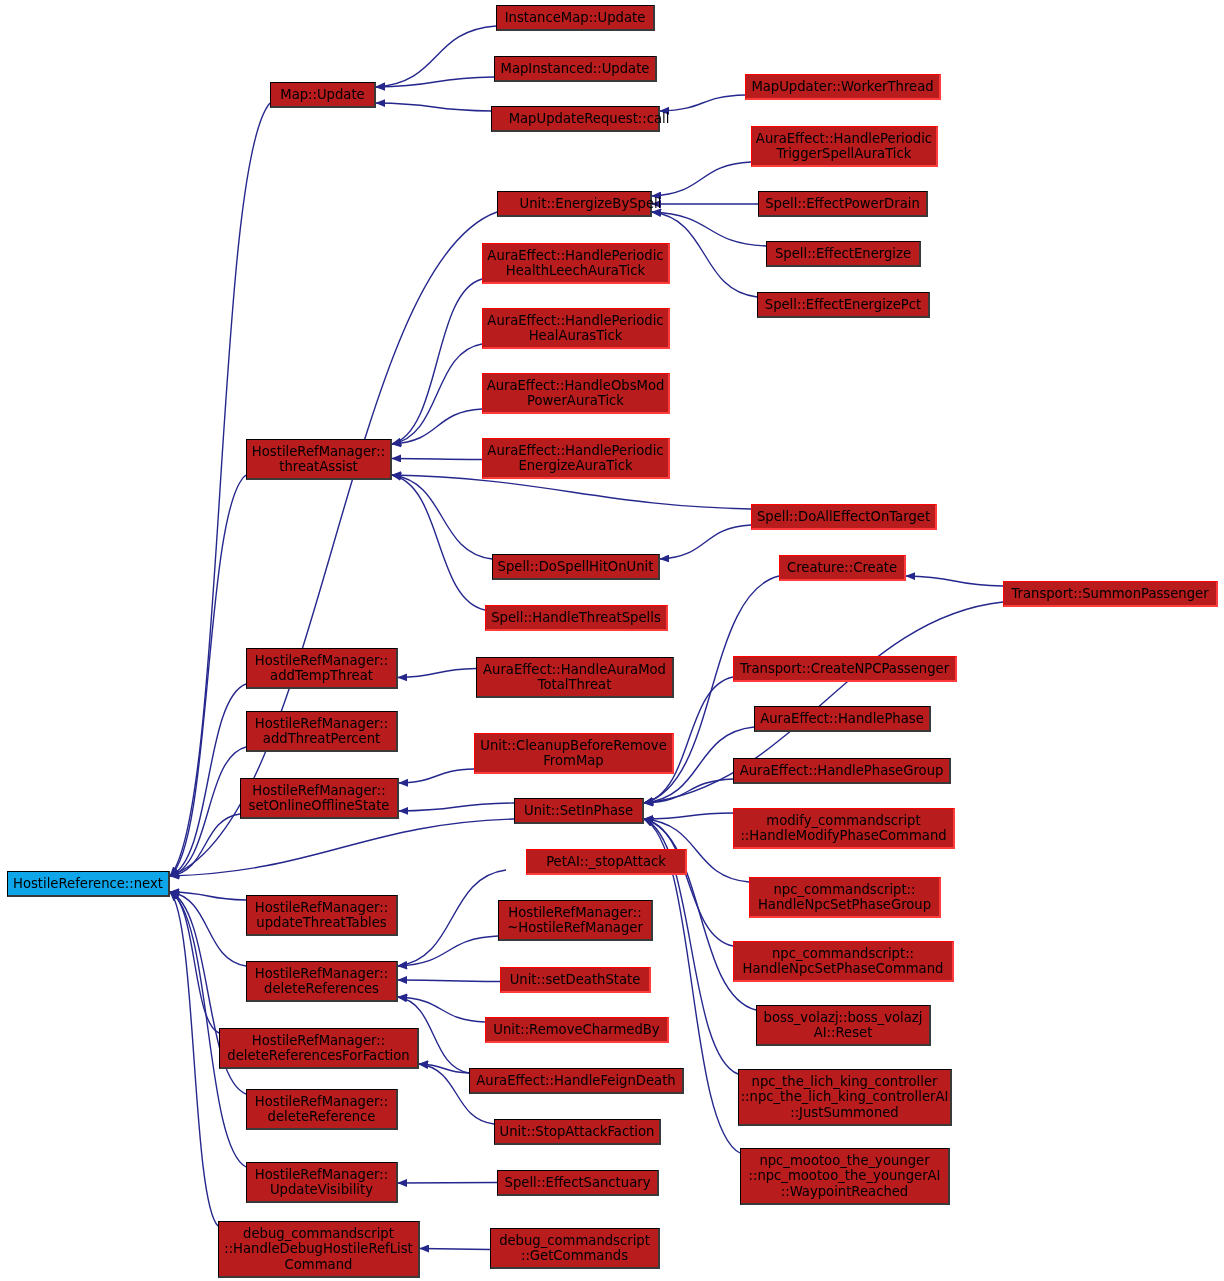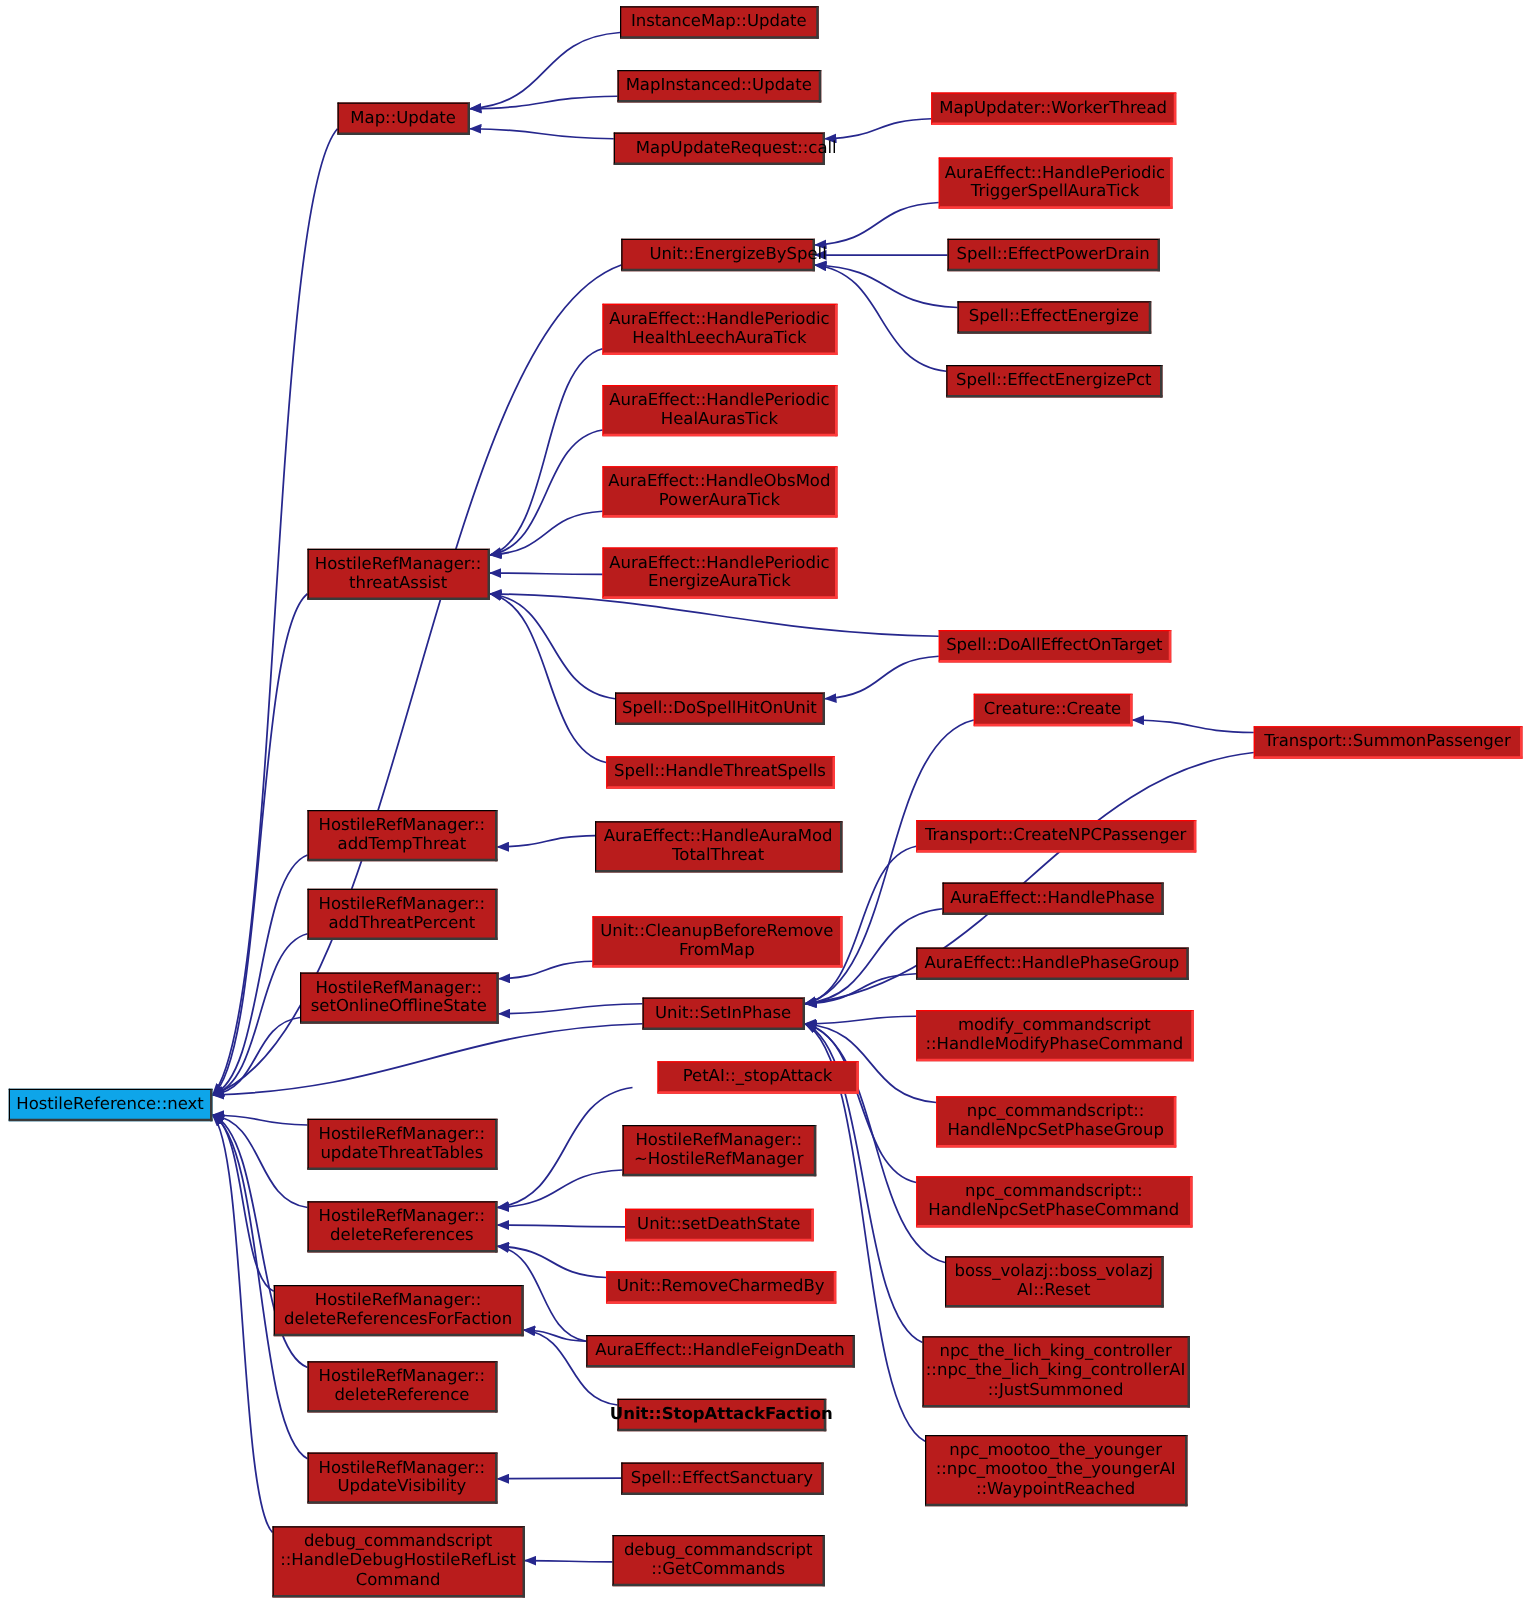--- a/index.html
+++ b/index.html
@@ -183,21 +183,21 @@
 ~HostileRefManager</span></div>
       <div class="node" id="n39" style="left: 246px; top: 961px; width: 152px; height: 41px;"><span>HostileRefManager::
 deleteReferences</span></div>
       <div class="node red" id="n40" style="left: 500px; top: 967px; width: 151px; height: 26px;"><span>Unit::setDeathState</span></div>
       <div class="node red" id="n41" style="left: 485px; top: 1017px; width: 184px; height: 26px;"><span>Unit::RemoveCharmedBy</span></div>
       <div class="node" id="n42" style="left: 219px; top: 1028px; width: 200px; height: 41px;"><span>HostileRefManager::
 deleteReferencesForFaction</span></div>
       <div class="node" id="n43" style="left: 469px; top: 1068px; width: 215px; height: 26px;"><span>AuraEffect::HandleFeignDeath</span></div>
       <div class="node" id="n44" style="left: 246px; top: 1089px; width: 152px; height: 41px;"><span>HostileRefManager::
 deleteReference</span></div>
-      <div class="node" id="n45" style="left: 494px; top: 1119px; width: 167px; height: 26px; font-weight: bold;"><span>Unit::StopAttackFaction</span></div>
+      <div class="node" id="n45" style="left: 494px; top: 1119px; width: 167px; height: 26px;"><span>Unit::StopAttackFaction</span></div>
       <div class="node" id="n46" style="left: 246px; top: 1162px; width: 152px; height: 41px;"><span>HostileRefManager::
 UpdateVisibility</span></div>
       <div class="node" id="n47" style="left: 497px; top: 1170px; width: 162px; height: 26px;"><span>Spell::EffectSanctuary</span></div>
       <div class="node" id="n48" style="left: 218px; top: 1221px; width: 202px; height: 57px;"><span>debug_commandscript
 ::HandleDebugHostileRefList
 Command</span></div>
       <div class="node" id="n49" style="left: 490px; top: 1228px; width: 170px; height: 41px;"><span>debug_commandscript
 ::GetCommands</span></div>
     </div>
 </div>

